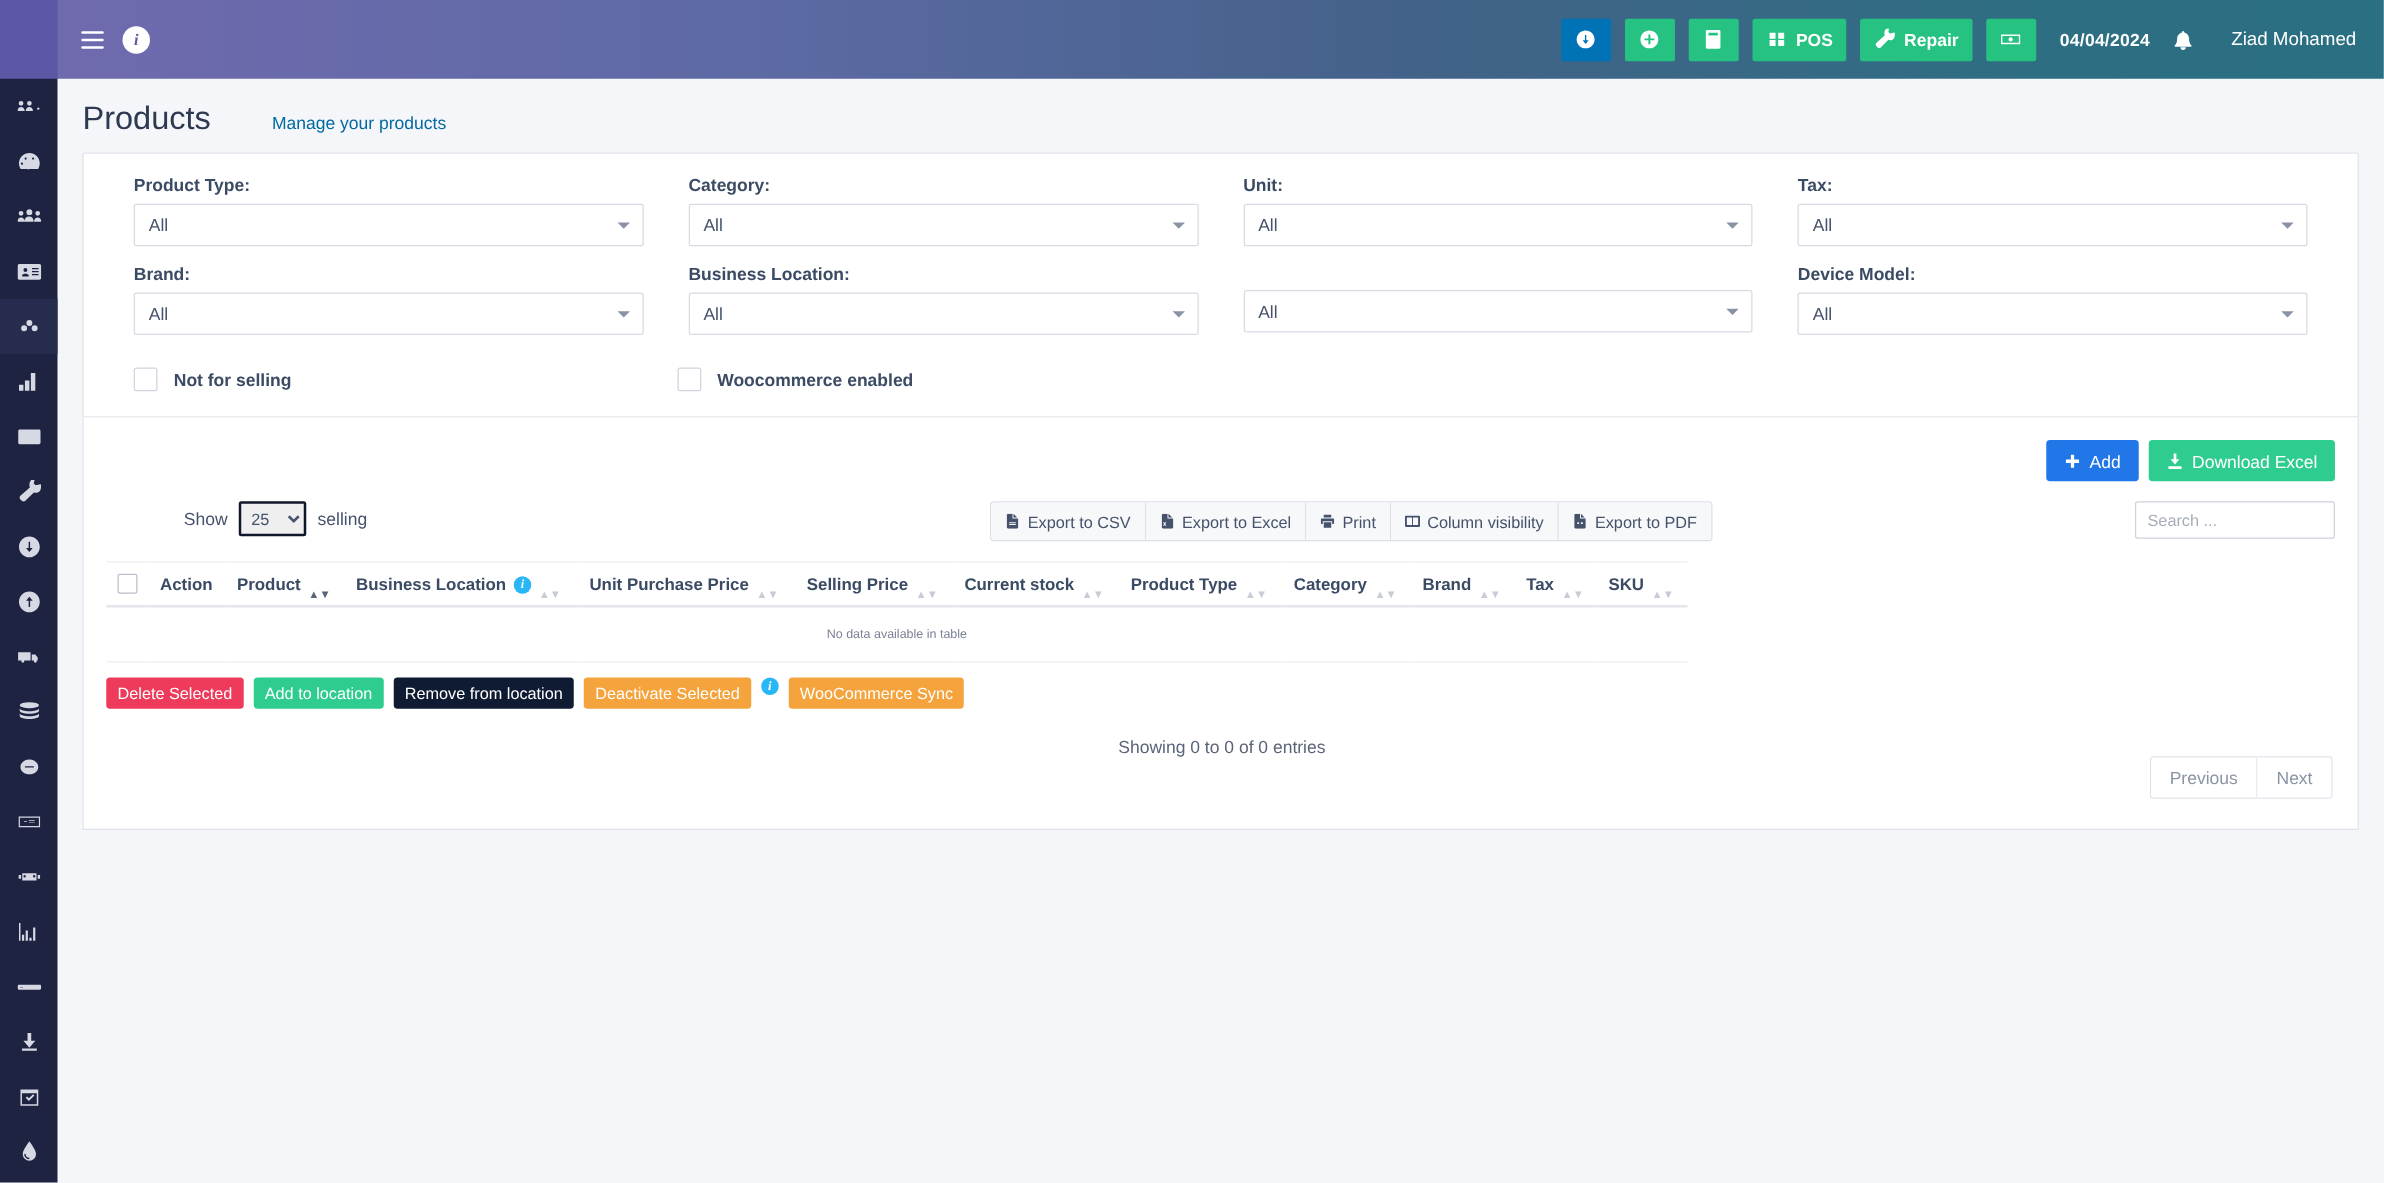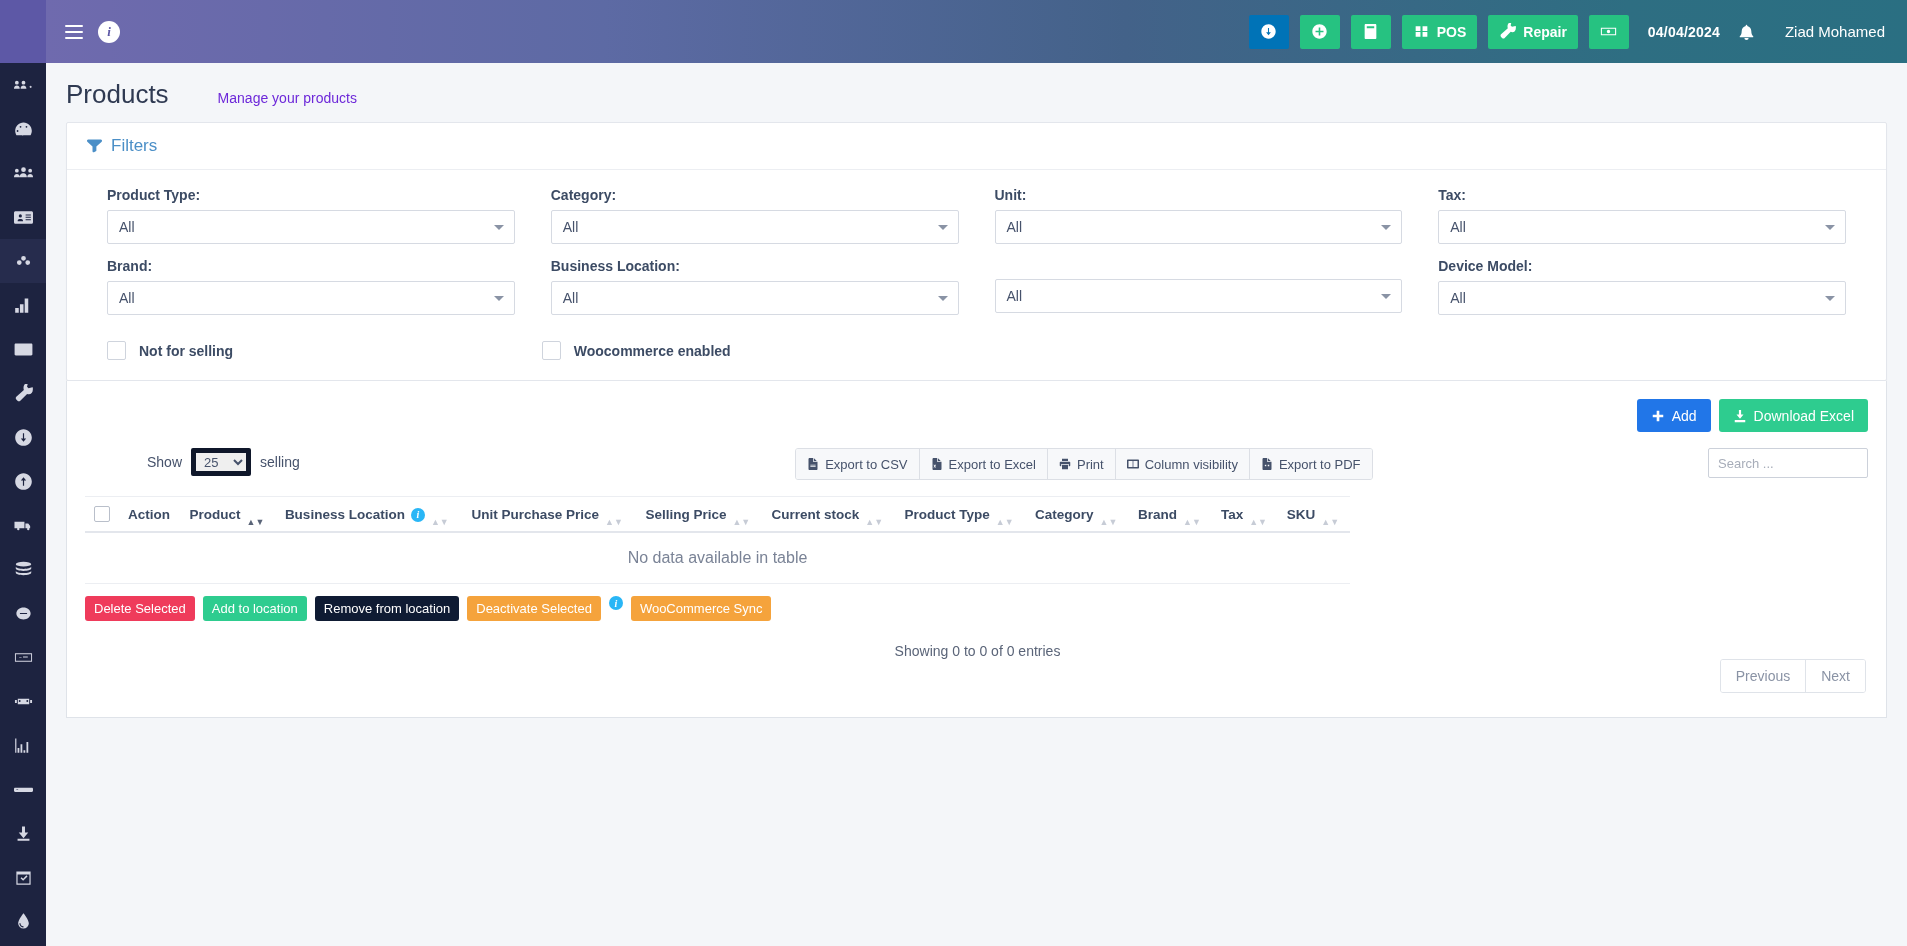--- a/index.html
+++ b/index.html
@@ -65,21 +65,21 @@
   .nav-btn.green { background: #26c281; }
   .nav-date { color:#fff; font-weight: bold; font-size: 14px; margin: 0 18px 0 8px; letter-spacing:.2px; }
   .nav-bell { color:#fff; margin-right: 30px; display:flex; align-items:center; cursor:pointer; }
   .nav-bell svg { width: 17px; height: 17px; fill:#fff; display:block; }
   .nav-user { color:#fff; font-size: 15px; }
 
   
   #page { position: absolute; left: 46px; top: 63px; width: 1861px; height: 883px; }
   .page-head { padding: 16px 0 12px 20px; display:flex; align-items:baseline; gap:13px; }
   .page-head h1 { margin:0; font-size: 26px; font-weight: normal; color:#2f3a52; }
-  .page-head .sub { font-size: 14px; color:#6d28d9;padding-left:36px; }
+  .page-head .sub { font-size: 14px; color:#0369a1;padding-left:36px; }
 
   
   .card {
     background:#fff; border: 1px solid #e3e6ec;
     border-radius: 2px; margin: 0 20px;
     box-shadow: 0 1px 1px rgba(0,0,0,.04);
   }
   .card-head { padding: 13px 20px; border-bottom: 1px solid #eceef2; }
   .card-head .ftitle { color:#4b8fc7; font-size: 17px; display:flex; align-items:center; gap:9px; }
   .card-head svg { width: 15px; height: 15px; fill:#4b8fc7; display:block; }
@@ -125,21 +125,21 @@
     height: 33px; padding: 0 14px; border:none; border-radius:3px; color:#fff;
     font-size: 14px; display:flex; align-items:center; gap:7px; cursor:pointer;
   }
   .btn svg { width:14px; height:14px; fill:#fff; display:block; }
   .btn.primary { background:#2176e8; }
   .btn.success { background:#2ecc8f; }
 
   .toolrow { display:flex; align-items:flex-start; padding: 6px 0 12px 0; position:relative; }
   .lenbox { display:flex; align-items:center; gap:9px; font-size:14px; color:#46526b; margin-left: 62px; }
   .lenbox select {
-    height: 28px; border:5px solid #0f172a; border-radius:2px; font-size:13px;
+    height: 28px; border:2px solid #0f172a; border-radius:2px; font-size:13px;
     color:#46526b; padding: 0 4px; font-family:"Liberation Sans", sans-serif;
   }
   .exportgrp { display:flex; margin: 0 auto; border-radius:3px; overflow:hidden; border:1px solid #dcdfe5; }
   .exportgrp .eb {
     background:#f7f8fa; border:none; border-right:1px solid #dcdfe5;
     padding: 0 11px; height: 30px; font-size:13px; color:#46526b;
     display:flex; align-items:center; gap:6px; cursor:pointer;
     font-family:"Liberation Sans", sans-serif;
   }
   .exportgrp .eb:last-child { border-right:none; }
@@ -162,21 +162,21 @@
   th .thwrap { display:flex; align-items:flex-end; gap:6px; }
   .sorticon { display:inline-flex; flex-direction:column; line-height:0; color:#c7ccd6; font-size:9px; }
   .sorticon.active { color:#5a6478; }
   .ibadge {
     width:14px;height:14px;border-radius:50%;background:#29b6f6;color:#fff;
     font-size:10px;font-weight:bold;font-style:italic;
     display:inline-flex;align-items:center;justify-content:center;
     font-family:"Liberation Serif", serif;
   }
   td.empty {
-    text-align:center; padding: 16px; font-size: 16px; color:#7a8396;
+    text-align:center; padding: 16px; font-size: 10px; color:#7a8396;
     border-bottom: 1px solid #eceef2;
   }
   .bulkrow { display:flex; align-items:flex-start; gap: 8px; padding: 12px 0 0 0; }
   .pill { border:none; border-radius:3px; color:#fff; font-size:13px; padding: 5px 9px; cursor:pointer; font-family:"Liberation Sans", sans-serif; }
   .pill.red { background:#ef3b5b; }
   .pill.green { background:#2ecc8f; }
   .pill.dark { background:#0f1b33; }
   .pill.orange { background:#f5a33c; }
 
   .footrow { display:flex; align-items:center; padding-top: 22px; flex-direction: column; }
@@ -405,30 +405,20 @@
 </div>
 
 <div id="page">
 
   <div class="page-head">
     <h1>Products</h1>
     <div class="sub">Manage your products</div>
   </div>
 
   <div class="card">
-    <div class="card-head">
-      <div class="ftitle">
-        <span>
-            <svg viewBox="0 0 512 512">
-              <path d="M3 45C10 30 25 20 42 20h428c17 0 32 10 39 25s4 33-7 46L320 256v134c0 12-7 24-18 29l-64 32c-11 6-24 5-34-2s-16-18-16-30V256L11 91C0 78-4 60 3 45z"></path>
-            </svg>
-          </span>
-        <span>Filters</span>
-      </div>
-    </div>
     <div class="card-body">
 
       <div class="frow">
         <div class="fcol">
           <label>Product Type:</label>
           <div class="sel">
             <span>All</span>
             <span class="caret"></span>
           </div>
         </div>

